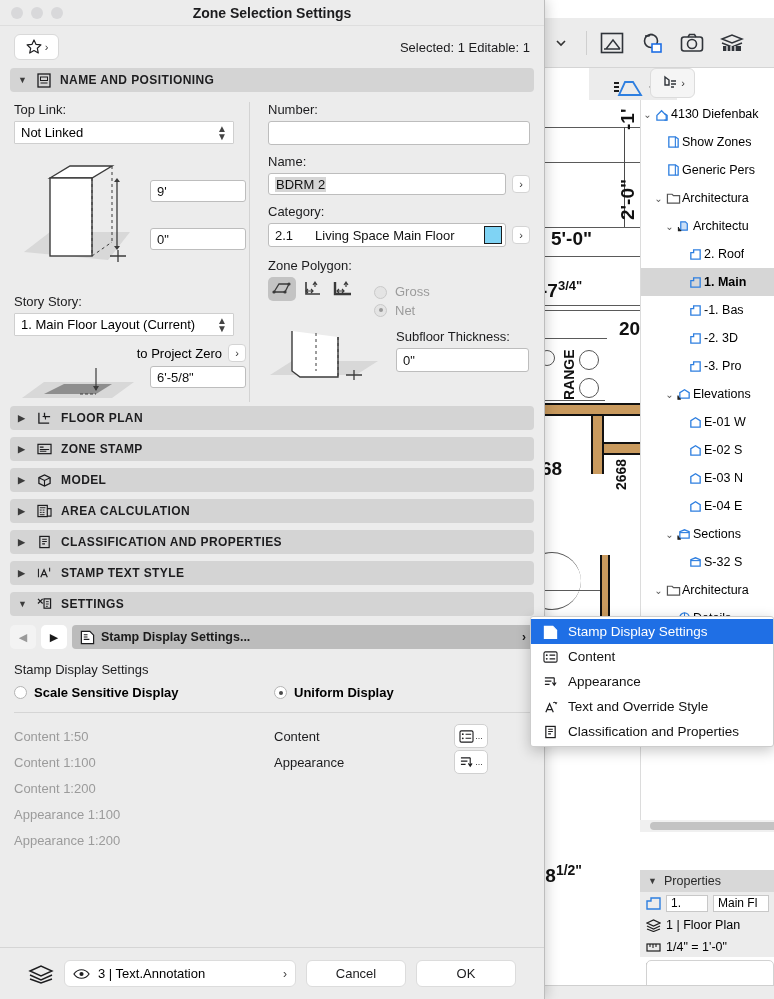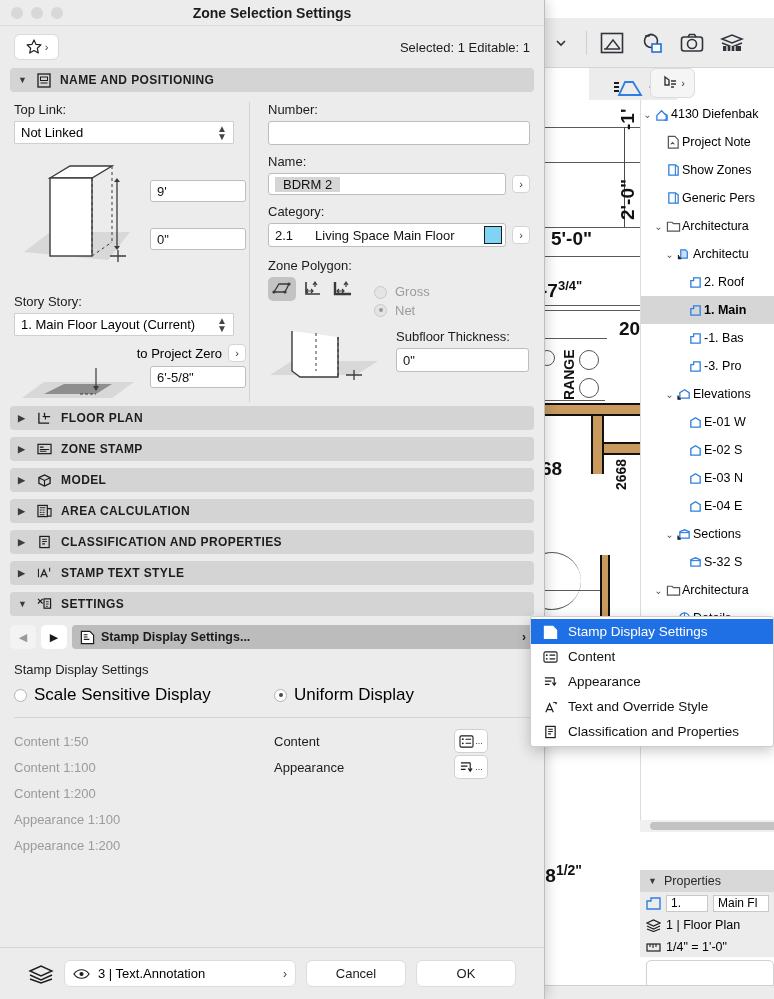--- a/index.html
+++ b/index.html
@@ -130,21 +130,21 @@
   label.fl { display:block; font-size:13px; color:#1c1c1e; margin-bottom:4px; }
   .select {
     height:23px; background:#fff; border:1px solid #cfcfcf; border-radius:1px;
     display:flex; align-items:center; padding:0 6px; font-size:13px; position:relative;
   }
   .select .steppers { position:absolute; right:6px; font-size:10px; line-height:8px; color:#444; text-align:center;}
   .tfield {
     height:22px; background:#fff; border:1px solid #bdbdbd; border-radius:3px;
     display:flex; align-items:center; padding:0 6px; font-size:13px; color:#111;
   }
-  .hl { background:#d5d5d5; padding:0 8px; }
+  .hl { background:#d5d5d5; padding:0 1px; }
   .chev-btn {
     width:18px; height:18px; border-radius:4px; background:#fff; border:1px solid #d4d4d4;
     display:flex; align-items:center; justify-content:center; font-size:11px; color:#333; flex:0 0 18px;
   }
   .radio { width:13px;height:13px;border-radius:50%;background:#fff;border:1px solid #b4b4b4; display:inline-block; position:relative; flex:0 0 13px;}
   .radio.on::after{content:"";position:absolute;left:3.5px;top:3.5px;width:4px;height:4px;border-radius:50%;background:#4a4a4a;}
   .radio.dim{background:#e4e4e4;border-color:#c9c9c9;}
   .radio.dim.on::after{background:#9a9a9a;}
 
   .polybtn { width:28px;height:24px;border-radius:5px;display:flex;align-items:center;justify-content:center; }
@@ -155,21 +155,21 @@
   }
   .arrow-btn{width:26px;height:24px;border-radius:5px;background:#f3f3f3;display:flex;align-items:center;justify-content:center;font-size:11px;color:#9a9a9a;}
   .arrow-btn.dark{background:#fff;color:#1a1a1a;}
   .settings-combo{
     flex:1;height:24px;background:#bcbcbc;border-radius:4px;display:flex;align-items:center;
     gap:6px;padding:0 8px;font-size:12.5px;font-weight:700;color:#1a1a1a;
   }
 
   .sds { padding:12px 14px 0 14px; }
   .sds-title { font-size:13px; color:#1c1c1e; margin-bottom:8px;}
-  .sds-radios{display:flex; gap:0; font-size:17px;}
+  .sds-radios{display:flex; gap:0; font-size:13px;font-weight:bold;}
   .sds-radios > div{display:flex;align-items:center;gap:7px;}
   .hr { height:1px; background:#d5d5d5; margin:12px 0 10px 0;}
   .sds-grid{display:flex;}
   .sds-left{width:260px;}
   .sds-right{flex:1;display:flex;}
   .gray-item{font-size:13px;color:#9b9b9b;height:26px;display:flex;align-items:center;}
   .blk-item{font-size:13px;color:#1c1c1e;height:26px;display:flex;align-items:center;}
   .ibtn{width:34px;height:24px;border:1px solid #d0d0d0;border-radius:5px;background:#fff;display:flex;align-items:center;justify-content:center;gap:1px;}
 
   .dlg-foot{
@@ -301,31 +301,20 @@
               <path d="M10 7l3 2v5h-3" fill="none" stroke="#2e7fe0" stroke-width="1.3"></path>
             </svg>
           </span>
           <span class="tlabel">4130 Diefenbak</span>
         </div>
         <div class="tree-row">
           <span style="width:11px;flex:0 0 11px"></span>
           <span class="twisty"></span>
           <span class="ticon">
             <svg width="15" height="14" viewBox="0 0 16 15">
-              <path d="M2.5 1.5h7l3.5 3.5v9h-10.5z" fill="none" stroke="#555" stroke-width="1.3"></path>
-              <path d="M5 10l2-2 2 2" fill="none" stroke="#555" stroke-width="1.1"></path>
-            </svg>
-          </span>
-          <span class="tlabel">Project Note</span>
-        </div>
-        <div class="tree-row">
-          <span style="width:11px;flex:0 0 11px"></span>
-          <span class="twisty"></span>
-          <span class="ticon">
-            <svg width="15" height="14" viewBox="0 0 16 15">
               <path d="M3 2h7l3 2v9H3z" fill="none" stroke="#2e7fe0" stroke-width="1.4"></path>
               <path d="M10 2v11" stroke="#2e7fe0" stroke-width="1.2"></path>
             </svg>
           </span>
           <span class="tlabel">Show Zones</span>
         </div>
         <div class="tree-row">
           <span style="width:11px;flex:0 0 11px"></span>
           <span class="twisty"></span>
           <span class="ticon">
@@ -379,20 +368,30 @@
         </div>
         <div class="tree-row">
           <span style="width:33px;flex:0 0 33px"></span>
           <span class="twisty"></span>
           <span class="ticon">
             <svg width="15" height="14" viewBox="0 0 16 15">
               <path d="M3 13V6h3V3h7v10z" fill="none" stroke="#2e7fe0" stroke-width="1.4"></path>
             </svg>
           </span>
           <span class="tlabel">-1. Bas</span>
+        </div>
+        <div class="tree-row">
+          <span style="width:33px;flex:0 0 33px"></span>
+          <span class="twisty"></span>
+          <span class="ticon">
+            <svg width="15" height="14" viewBox="0 0 16 15">
+              <path d="M3 13V6h3V3h7v10z" fill="none" stroke="#2e7fe0" stroke-width="1.4"></path>
+            </svg>
+          </span>
+          <span class="tlabel">-2. 3D</span>
         </div>
         <div class="tree-row">
           <span style="width:33px;flex:0 0 33px"></span>
           <span class="twisty"></span>
           <span class="ticon">
             <svg width="15" height="14" viewBox="0 0 16 15">
               <path d="M3 13V6h3V3h7v10z" fill="none" stroke="#2e7fe0" stroke-width="1.4"></path>
             </svg>
           </span>
           <span class="tlabel">-3. Pro</span>

